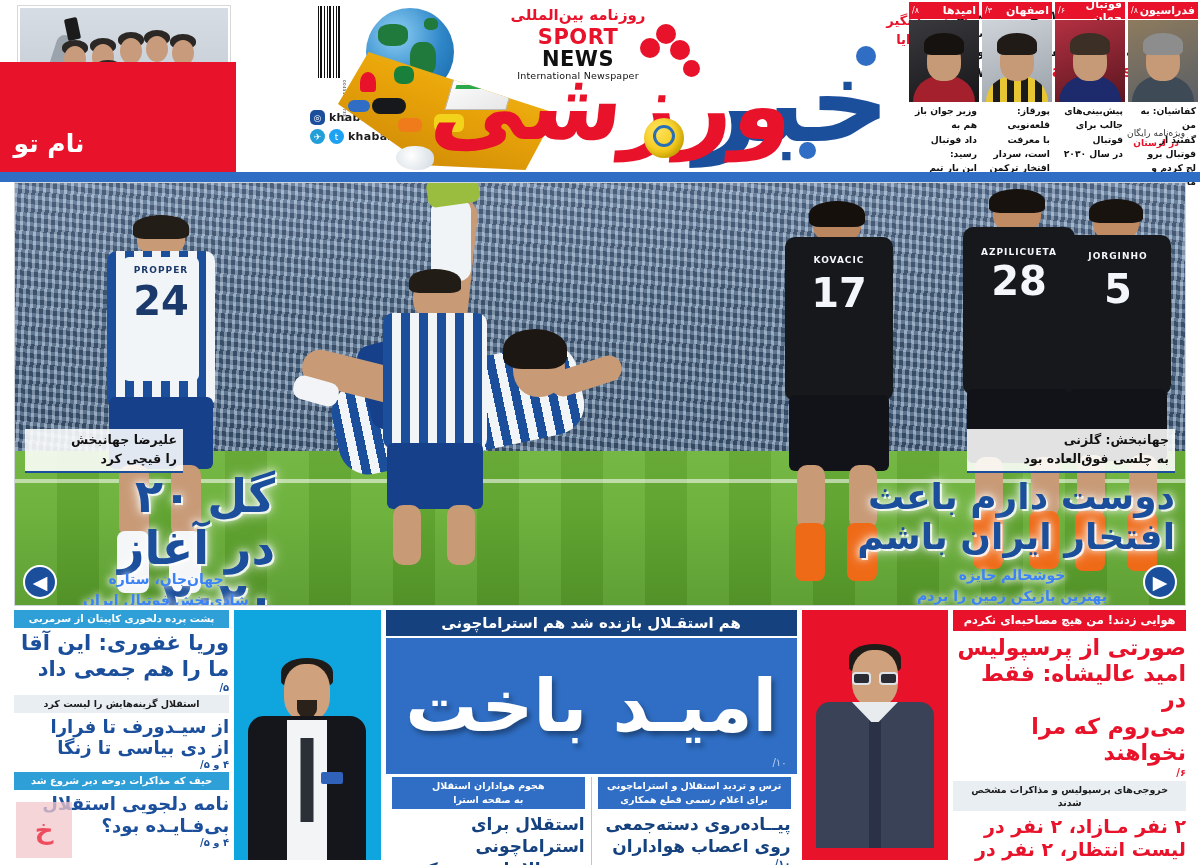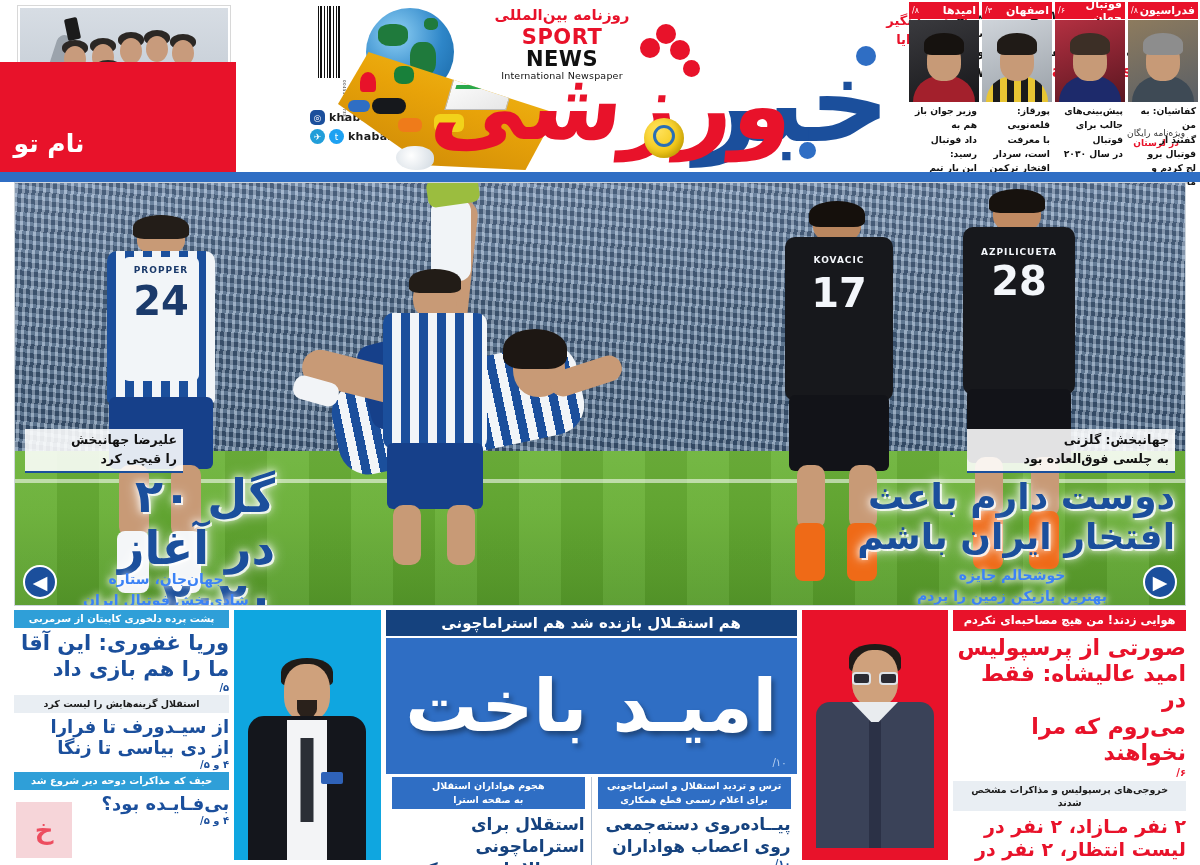--- a/index.html
+++ b/index.html
@@ -60,21 +60,21 @@
   .swoosh .card { position:absolute; left:112px; top:18px; width:62px; height:40px;
      background:linear-gradient(150deg,#fff,#e7e7e7); transform:skewX(-16deg);
      border:1px solid #bbb; }
   .swoosh .card b { position:absolute; left:4px; top:4px; width:54px; height:6px; background:#1b4f9c; display:block; }
   .swoosh .card u { position:absolute; left:4px; top:14px; width:42px; height:4px; background:#2aa84a; display:block; }
   .swoosh .fig { position:absolute; border-radius:2px; }
   .snow { position:absolute; left:58px; top:142px; width:38px; height:24px;
      background:radial-gradient(circle at 40% 40%,#fff,#cfd8e0); border-radius:50% 50% 45% 55%; }
 
   
-  .sn { position:absolute; left:492px; top:6px; width:140px; text-align:center; }
+  .sn { position:absolute; left:508px; top:6px; width:140px; text-align:center; }
   .sn-fa { font-size:15px; font-weight:bold; color:#e8122a; line-height:1.3; }
   .sn-en { font-size:21px; font-weight:bold; letter-spacing:.5px; line-height:1.05; }
   .sn-en .r { color:#e8122a; } .sn-en .b { color:#111; }
   .sn-en2 { font-size:9.5px; color:#111; letter-spacing:.2px; }
 
   
   .cherries { position:absolute; left:640px; top:24px; width:52px; height:44px; }
   .cherries span { position:absolute; width:20px; height:20px; border-radius:50%; background:#e8122a; }
 
   
@@ -469,20 +469,33 @@
         <div class="nm" style="top:20px;">AZPILICUETA</div>
         <div class="num" style="top:34px;color:#f3f6fa;">28</div>
       </div>
       <div class="shorts-dark" style="position:absolute;left:12px;top:192px;width:104px;height:74px;border-radius:6px;"></div>
       <div class="skin" style="position:absolute;left:20px;top:260px;width:28px;height:60px;border-radius:10px;"></div>
       <div class="skin" style="position:absolute;left:76px;top:260px;width:28px;height:60px;border-radius:10px;"></div>
       <div style="position:absolute;left:18px;top:314px;width:30px;height:58px;background:#ef6a17;border-radius:8px;"></div>
       <div style="position:absolute;left:74px;top:314px;width:30px;height:58px;background:#ef6a17;border-radius:8px;"></div>
     </div>
 
+    <div class="pl" style="left:1044px;top:24px;width:122px;height:400px;">
+      <div style="position:absolute;left:34px;top:0;width:46px;height:34px;border-radius:46%;background:#c08a62;"></div>
+      <div style="position:absolute;left:30px;top:-8px;width:54px;height:24px;border-radius:50% 50% 20% 20%;background:#191310;"></div>
+      <div class="jersey-dark" style="position:absolute;left:6px;top:28px;width:106px;height:160px;border-radius:10px;">
+        <div class="nm" style="top:16px;">JORGINHO</div>
+        <div class="num" style="top:34px;color:#f3f6fa;">5</div>
+      </div>
+      <div class="shorts-dark" style="position:absolute;left:10px;top:182px;width:98px;height:72px;border-radius:6px;"></div>
+      <div class="skin" style="position:absolute;left:18px;top:248px;width:28px;height:62px;border-radius:10px;"></div>
+      <div class="skin" style="position:absolute;left:70px;top:248px;width:28px;height:62px;border-radius:10px;"></div>
+      <div style="position:absolute;left:16px;top:304px;width:30px;height:60px;background:#ef6a17;border-radius:8px;"></div>
+      <div style="position:absolute;left:68px;top:304px;width:30px;height:60px;background:#ef6a17;border-radius:8px;"></div>
+    </div>
 
     <div class="ov ov-kicker" style="left:10px;top:246px;width:158px;text-align:right;">
       <div>علیرضا جهانبخش</div>
       <div>را قیچی کرد</div>
     </div>
     <div class="ov ov-head-blue" style="left:10px;top:288px;width:250px;font-size:46px;text-align:right;">
       <div>گل ۲۰</div>
       <div>در آغاز ۲۰۲۰</div>
     </div>
     <div class="ov ov-sub" style="left:46px;top:386px;width:210px;text-align:center;">
@@ -585,31 +598,32 @@
         <div class="sm-shirt"></div>
         <div class="sm-tie"></div>
         <div class="sm-pocket"></div>
       </div>
     </div>
 
     <div class="col-left">
       <div class="rib-cyan">پشت پرده دلخوری کاپیتان از سرمربی</div>
       <div class="h-blue" style="font-size:21px;margin-top:3px;">
         <div>وریا غفوری: این آقا</div>
-        <div>ما را هم بازی داد</div>
+        <div>ما را هم جمعی داد</div>
       </div>
       <div class="pgn b" style="text-align:right;">۵/</div>
       <div class="rib-gray" style="margin-top:2px;">استقلال گزینه‌هایش را لیست کرد</div>
       <div class="h-blue" style="font-size:18px;margin-top:3px;">
         <div>از سیـدورف تا فرارا</div>
         <div>از دی بیاسی تا زنگا</div>
       </div>
       <div class="pgn b" style="text-align:right;">۴ و ۵/</div>
       <div class="rib-cyan" style="margin-top:2px;">حیف که مذاکرات دوحه دیر شروع شد</div>
       <div class="h-blue" style="font-size:18px;margin-top:3px;">
+        <div>نامه دلجویی استقلال</div>
         <div>بی‌فـایـده بود؟</div>
       </div>
       <div class="pgn b" style="text-align:right;">۴ و ۵/</div>
       <div class="watermark">خ</div>
     </div>
 
   </div>
 </div>
 
 </body></html>

